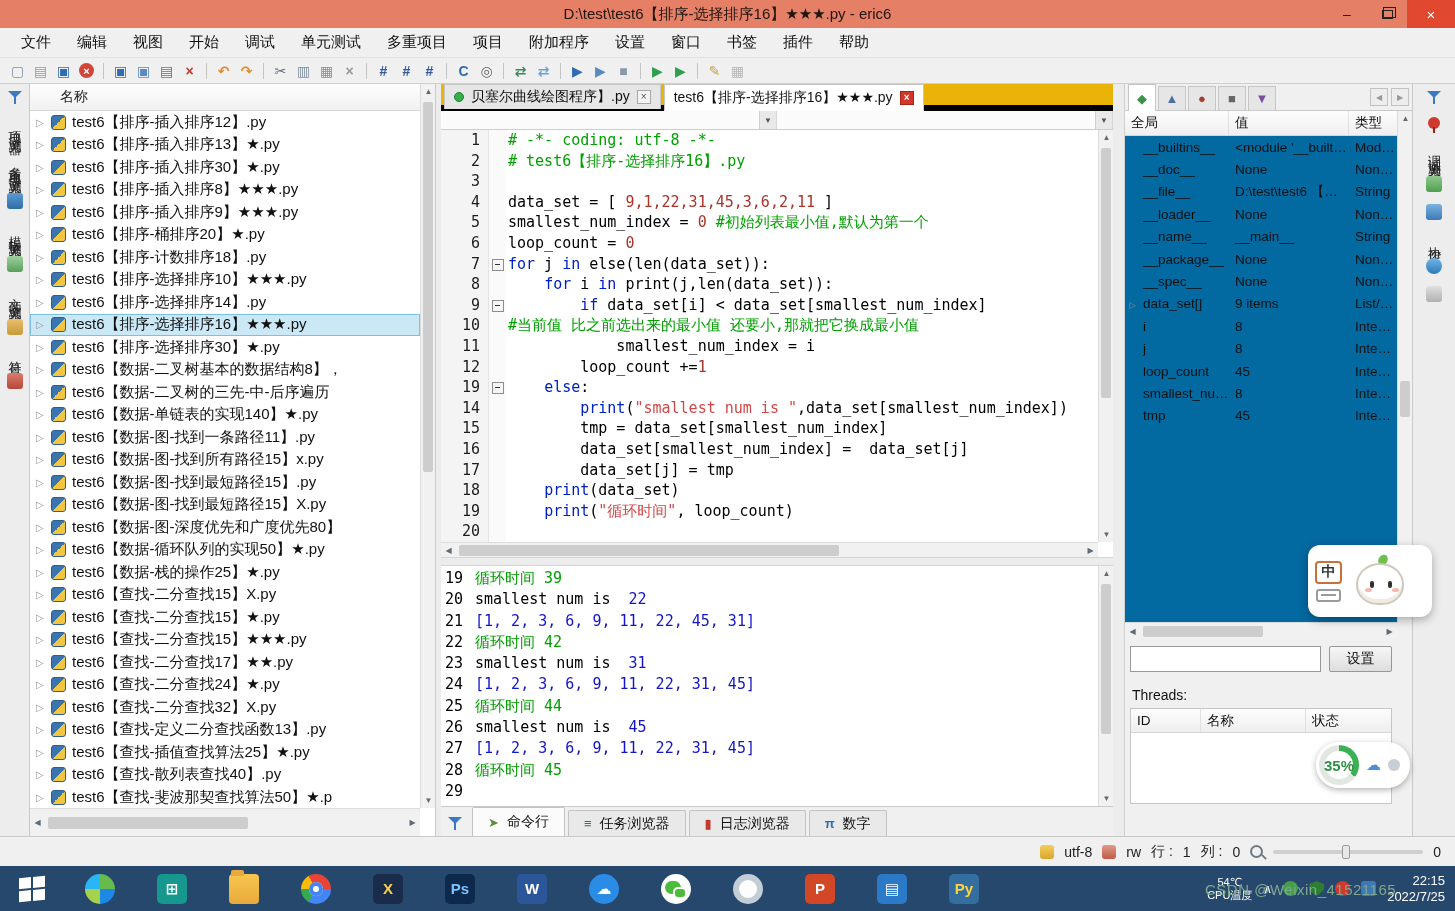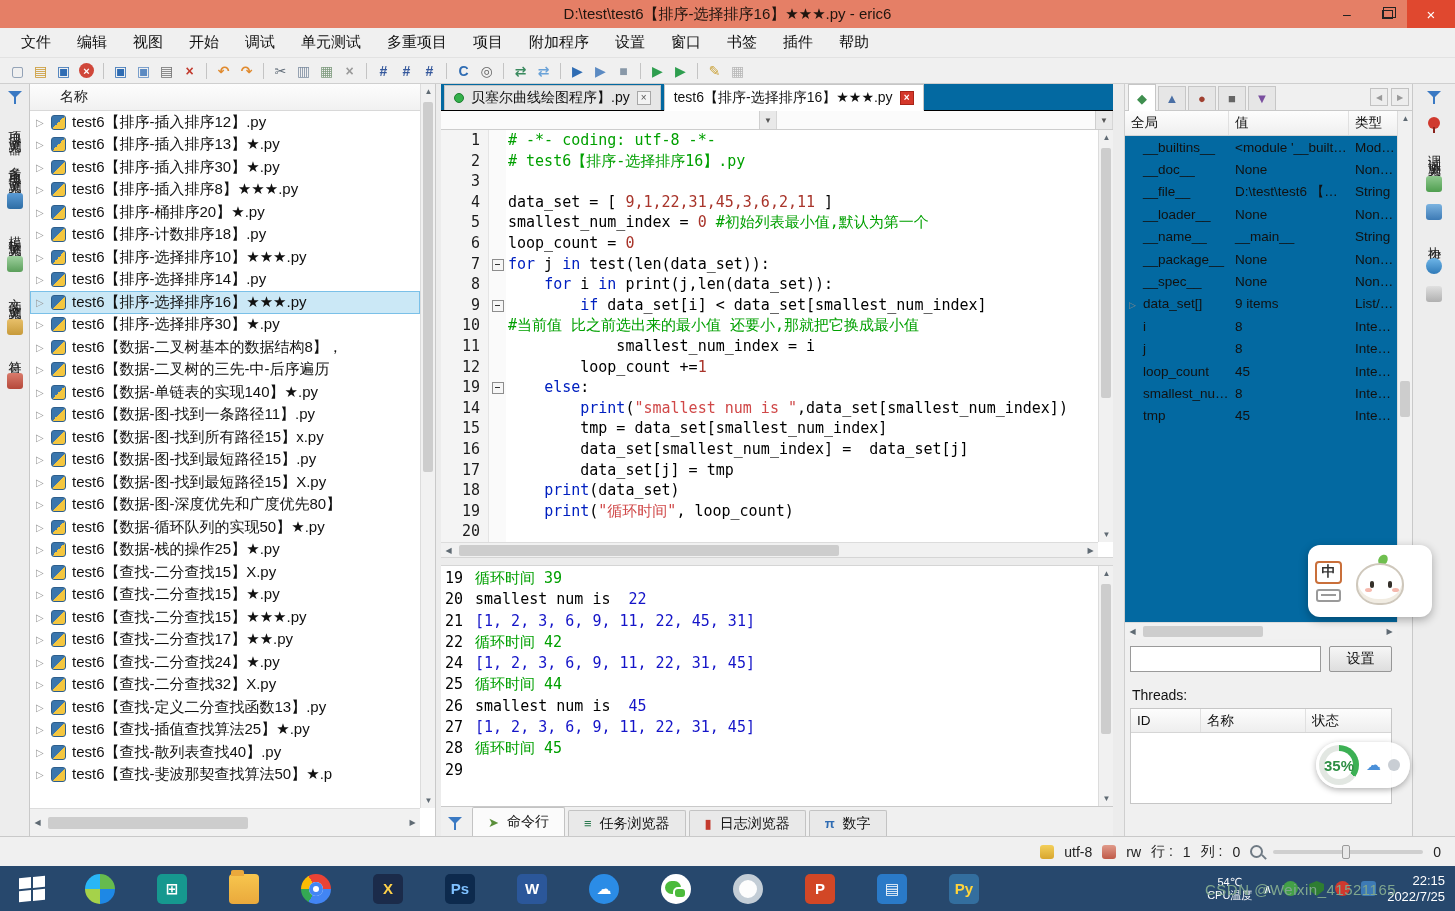--- a/index.html
+++ b/index.html
@@ -54,21 +54,21 @@
   .pyicon{width:15px;height:15px;border-radius:3px;background:linear-gradient(135deg,#3a76ad 50%,#f4c63f 50%);border:1px solid #2d5e8c;margin-right:6px;flex:none}
   .tree-row.sel{background:#cbe8f6;outline:1px solid #7ac0e8;outline-offset:-1px}
   .scrollv{position:absolute;right:0;width:15px;background:#f1f1f1;border-left:1px solid #dcdcdc}
   .sb-arrow{position:absolute;width:15px;height:15px;display:flex;align-items:center;justify-content:center;font-size:8px;color:#5f6a73}
   .sb-thumb{position:absolute;background:#cdcdcd;border-radius:2px}
   .tree-vscroll{top:0;bottom:28px}
   .tree-hscroll{position:absolute;left:0;right:15px;bottom:0;height:28px;background:#f1f1f1;border-top:1px solid #dcdcdc}
 
   
   .center{width:672px;position:relative;background:#fff;flex:none}
-  .tabbar{position:absolute;top:0;left:0;right:0;height:27px;background:#0369a1;border-bottom:1px solid #000000;display:flex;align-items:center;padding-left:3px}
+  .tabbar{position:absolute;top:0;left:0;right:0;height:27px;background:#eab308;border-bottom:6px solid #000000;display:flex;align-items:flex-start;padding-left:3px}
   .etab{height:25px;display:flex;align-items:center;padding:0 9px;font-size:14px;border:1px solid #c6c6c6;border-bottom:none;background:#e6e6e6;margin-right:3px;gap:7px;white-space:nowrap}
   .etab.active{background:#fff;height:27px;margin-bottom:-1px;border-bottom:1px solid #fff}
   .etab .dot{display:none;width:10px;height:10px;border-radius:50%;background:#33b04a;border:1px solid #1d7e30}
   .etab.hasdot .dot{display:inline-block}
   .etab .tclose{font-size:10px;color:#555;border:1px solid #a7a7a7;width:14px;height:14px;line-height:12px;text-align:center;background:#f3f3f3}
   .etab.active .tclose{background:#d4372a;color:#fff;border-color:#a82418;font-weight:bold}
   .tabnav{position:absolute;right:3px;bottom:3px;display:flex;gap:3px}
   .tabnav .tn{width:19px;height:19px;border:1px solid #bdbdbd;background:#ededed;display:flex;align-items:center;justify-content:center;font-size:9px;color:#777}
   .tabnav .tn.green{color:#2e9e3f;font-size:10px}
   .combos{position:absolute;top:27px;left:0;right:0;height:19px;display:flex;border-bottom:1px solid #cdcdcd;background:#fbfbfb}
@@ -369,20 +369,25 @@
             <span class="pyicon"></span>
             <span class="tlabel">test6【排序-插入排序30】★.py</span>
           </div>
 
           <div class="tree-row">
             <span class="exp"></span>
             <span class="pyicon"></span>
             <span class="tlabel">test6【排序-插入排序8】★★★.py</span>
           </div>
 
+          <div class="tree-row">
+            <span class="exp"></span>
+            <span class="pyicon"></span>
+            <span class="tlabel">test6【排序-插入排序9】★★★.py</span>
+          </div>
 
           <div class="tree-row">
             <span class="exp"></span>
             <span class="pyicon"></span>
             <span class="tlabel">test6【排序-桶排序20】★.py</span>
           </div>
 
           <div class="tree-row">
             <span class="exp"></span>
             <span class="pyicon"></span>
@@ -576,21 +581,21 @@
           </div>
       </div>
 
       <div class="code">
           <div class="cl"><span class="cl-n">1</span><span class="cl-f"></span><span class="cl-t"><span class="tk-cm"># -*- coding: utf-8 -*-</span></span></div>
           <div class="cl"><span class="cl-n">2</span><span class="cl-f"></span><span class="cl-t"><span class="tk-cm"># test6【排序-选择排序16】.py</span></span></div>
           <div class="cl"><span class="cl-n">3</span><span class="cl-f"></span><span class="cl-t"></span></div>
           <div class="cl"><span class="cl-n">4</span><span class="cl-f"></span><span class="cl-t"><span class="tk-id">data_set = [ </span><span class="tk-num">9,1,22,31,45,3,6,2,11</span><span class="tk-id"> ]</span></span></div>
           <div class="cl"><span class="cl-n">5</span><span class="cl-f"></span><span class="cl-t"><span class="tk-id">smallest_num_index = </span><span class="tk-num">0</span><span class="tk-id"> </span><span class="tk-cm">#初始列表最小值,默认为第一个</span></span></div>
           <div class="cl"><span class="cl-n">6</span><span class="cl-f"></span><span class="cl-t"><span class="tk-id">loop_count = </span><span class="tk-num">0</span></span></div>
-          <div class="cl"><span class="cl-n">7</span><span class="cl-f on"></span><span class="cl-t"><span class="tk-kw">for</span><span class="tk-id"> j </span><span class="tk-kw">in</span><span class="tk-id"> test(len(data_set)):</span></span></div>
+          <div class="cl"><span class="cl-n">7</span><span class="cl-f on"></span><span class="cl-t"><span class="tk-kw">for</span><span class="tk-id"> j </span><span class="tk-kw">in</span><span class="tk-id"> else(len(data_set)):</span></span></div>
           <div class="cl"><span class="cl-n">8</span><span class="cl-f"></span><span class="cl-t"><span class="tk-id">    </span><span class="tk-kw">for</span><span class="tk-id"> i </span><span class="tk-kw">in</span><span class="tk-id"> print(j,len(data_set)):</span></span></div>
           <div class="cl"><span class="cl-n">9</span><span class="cl-f on"></span><span class="cl-t"><span class="tk-id">        </span><span class="tk-kw">if</span><span class="tk-id"> data_set[i] &lt; data_set[smallest_num_index]</span></span></div>
           <div class="cl"><span class="cl-n">10</span><span class="cl-f"></span><span class="cl-t"><span class="tk-cm">#当前值 比之前选出来的最小值 还要小,那就把它换成最小值</span></span></div>
           <div class="cl"><span class="cl-n">11</span><span class="cl-f"></span><span class="cl-t"><span class="tk-id">            smallest_num_index = i</span></span></div>
           <div class="cl"><span class="cl-n">12</span><span class="cl-f"></span><span class="cl-t"><span class="tk-id">        loop_count +=</span><span class="tk-num">1</span></span></div>
           <div class="cl"><span class="cl-n">19</span><span class="cl-f on"></span><span class="cl-t"><span class="tk-id">    </span><span class="tk-kw">else</span><span class="tk-id">:</span></span></div>
           <div class="cl"><span class="cl-n">14</span><span class="cl-f"></span><span class="cl-t"><span class="tk-id">        </span><span class="tk-kw">print</span><span class="tk-id">(</span><span class="tk-str">"smallest num is "</span><span class="tk-id">,data_set[smallest_num_index])</span></span></div>
           <div class="cl"><span class="cl-n">15</span><span class="cl-f"></span><span class="cl-t"><span class="tk-id">        tmp = data_set[smallest_num_index]</span></span></div>
           <div class="cl"><span class="cl-n">16</span><span class="cl-f"></span><span class="cl-t"><span class="tk-id">        data_set[smallest_num_index] =  data_set[j]</span></span></div>
           <div class="cl"><span class="cl-n">17</span><span class="cl-f"></span><span class="cl-t"><span class="tk-id">        data_set[j] = tmp</span></span></div>
@@ -610,20 +615,21 @@
         <span class="sb-arrow" style="right:0;top:0">▶</span>
       </div>
 
       <div class="center-splitter"></div>
 
       <div class="output">
           <div class="ol"><span class="tk-ln">19</span><span class="tk-g">循环时间 39</span></div>
           <div class="ol"><span class="tk-ln">20</span><span class="tk-k">smallest num is  </span><span class="tk-b">22</span></div>
           <div class="ol"><span class="tk-ln">21</span><span class="tk-b">[1, 2, 3, 6, 9, 11, 22, 45, 31]</span></div>
           <div class="ol"><span class="tk-ln">22</span><span class="tk-g">循环时间 42</span></div>
+          <div class="ol"><span class="tk-ln">23</span><span class="tk-k">smallest num is  </span><span class="tk-b">31</span></div>
           <div class="ol"><span class="tk-ln">24</span><span class="tk-b">[1, 2, 3, 6, 9, 11, 22, 31, 45]</span></div>
           <div class="ol"><span class="tk-ln">25</span><span class="tk-g">循环时间 44</span></div>
           <div class="ol"><span class="tk-ln">26</span><span class="tk-k">smallest num is  </span><span class="tk-b">45</span></div>
           <div class="ol"><span class="tk-ln">27</span><span class="tk-b">[1, 2, 3, 6, 9, 11, 22, 31, 45]</span></div>
           <div class="ol"><span class="tk-ln">28</span><span class="tk-g">循环时间 45</span></div>
           <div class="ol"><span class="tk-ln">29</span></div>
         </div>
       <div class="scrollv out-vscroll">
         <span class="sb-arrow" style="top:0">▲</span>
         <div class="sb-thumb" style="left:2px;right:2px;top:18px;height:150px"></div>

